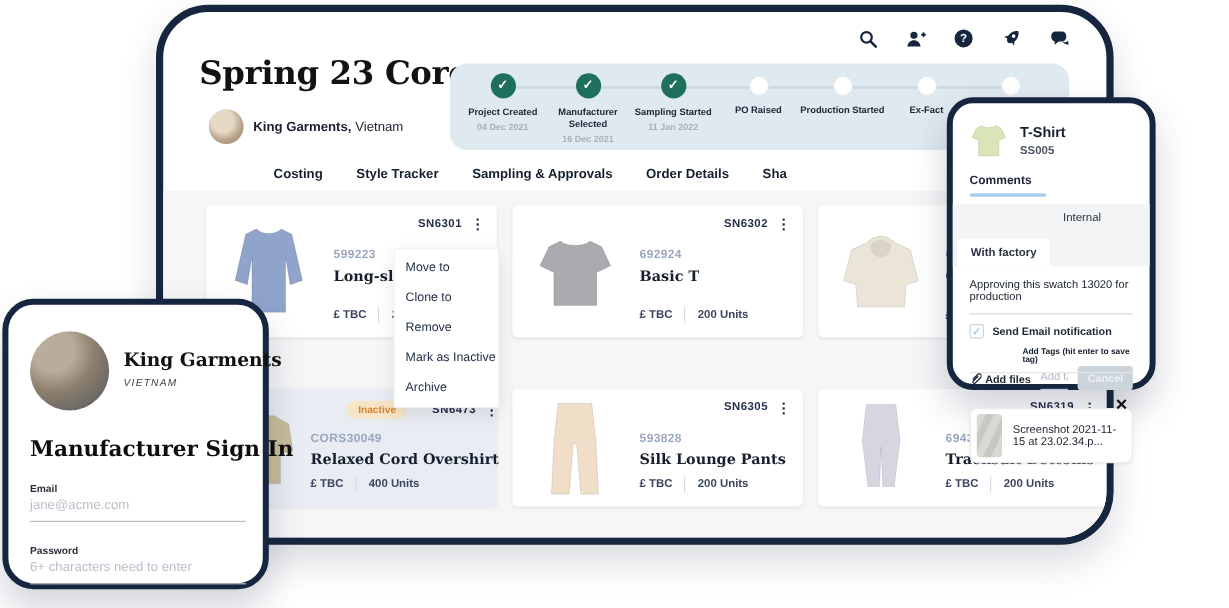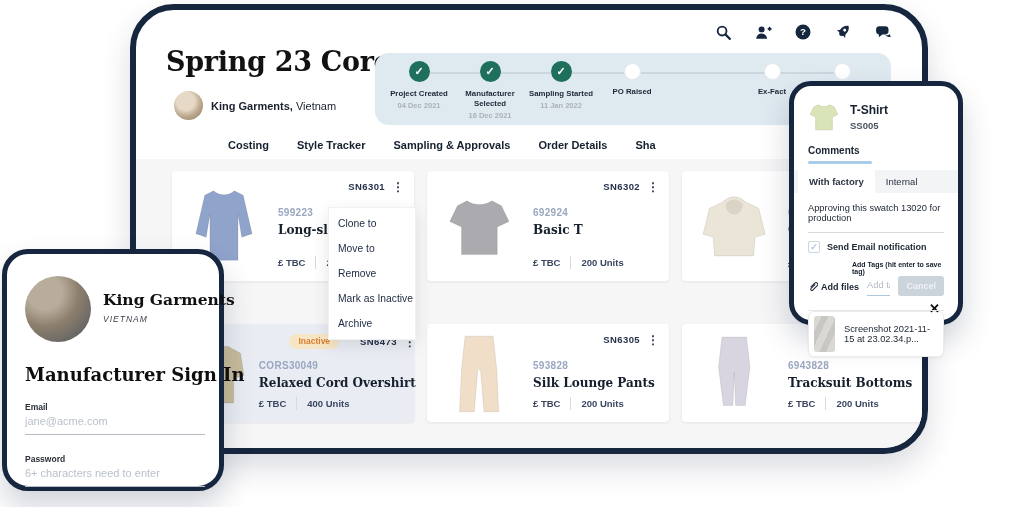--- a/index.html
+++ b/index.html
@@ -75,21 +75,21 @@
   
   .comments { position:absolute; left:789px; top:81px; width:174px; height:244px; background:#fff;
     border:5px solid #16263E; border-radius:22px; z-index:4; box-shadow:0 16px 30px rgba(30,40,70,.20); padding:14px 14px 10px; }
   .cm-head { display:flex; align-items:center; gap:10px; }
   .cm-prod { font-size:12px; font-weight:700; color:#16202f; }
   .cm-sku { font-size:9.5px; font-weight:600; color:#4a5160; margin-top:3px; }
   .cm-tab { margin-top:11px; font-size:10px; font-weight:700; color:#1a2433; display:inline-block; cursor:pointer; }
   .cm-tab-underline { width:64px; height:3px; background:#A9CDE9; border-radius:2px; margin-top:3px; }
   .cm-subtabs { margin:6px -14px 0; background:#F3F4F6; display:flex; padding-left:4px; }
   .cm-subtab { padding:6px 11px; font-size:9.5px; color:#2a3342; cursor:pointer; }
-  .cm-subtab.active { background:#fff; font-weight:700; }
+  .cm-subtab.active { background:#fff; font-weight:700;margin-top:29px; }
   .cm-comment { margin-top:10px; font-size:9.3px; color:#1c2430; border-bottom:1px solid #d8d8d8; padding-bottom:9px; }
   .cm-check-row { margin-top:8px; display:flex; align-items:center; gap:7px; cursor:pointer; }
   .cm-checkbox { width:12px; height:12px; border:1.5px solid #ccd6de; border-radius:2px; color:#A9C8E4; font-size:9px; font-weight:900; line-height:10px; text-align:center; }
   .cm-check-label { font-size:9px; font-weight:600; color:#1d2735; }
   .cm-tags-label { margin:8px 0 0 44px; font-size:7px; font-weight:700; color:#15202e; }
   .cm-files-row { display:flex; align-items:flex-end; gap:8px; margin-top:1px; }
   .cm-addfiles { display:flex; align-items:center; gap:3px; font-size:9px; font-weight:700; color:#1b2433; white-space:nowrap; padding-bottom:4px; cursor:pointer; }
   .cm-tag-input { flex:1; font-size:9.3px; color:#b4bac4; border-bottom:1.5px solid #ADC5DC; padding-bottom:5px; cursor:text; white-space:nowrap; overflow:hidden; }
   .cm-cancel { font-size:9px; font-weight:700; color:#eef1f5; background:#CBD3DB; padding:5px 8px; border-radius:3px; cursor:pointer; }
   .cm-attach { position:relative; margin-top:15px; border:1px solid #ebebeb; border-radius:6px; background:#fff;
@@ -162,20 +162,24 @@
       </div>
       <div class="step done" style="left: 186px;">
         <div class="step-dot">✓</div>
         <div class="step-label">Sampling Started</div>
         <div class="step-date">11 Jan 2022</div>
       </div>
       <div class="step" style="left: 257px;">
         <div class="step-dot"></div>
         <div class="step-label">PO Raised</div>
       </div>
+      <div class="step" style="left: 327px;">
+        <div class="step-dot"></div>
+        <div class="step-label">Production Started</div>
+      </div>
       <div class="step" style="left: 397px;">
         <div class="step-dot"></div>
         <div class="step-label">Ex-Fact</div>
       </div>
       <div class="step" style="left: 467px;">
         <div class="step-dot"></div>
       </div>
     </div>
 
   <div class="tabs">
@@ -304,22 +308,22 @@
               <span>£ TBC</span>
               <span class="meta-div"></span>
               <span>200 Units</span>
             </div>
           </div>
         </div>
       </div>
   </div>
 
   <div class="ctx-menu">
+      <div class="ctx-item">Move to</div>
       <div class="ctx-item">Clone to</div>
-      <div class="ctx-item">Move to</div>
       <div class="ctx-item">Remove</div>
       <div class="ctx-item">Mark as Inactive</div>
       <div class="ctx-item">Archive</div>
     </div>
 </div>
 
 <div class="signin">
   <div class="si-photo"></div>
   <div class="si-co">
     <div class="si-co-name serif">King Garments</div>

